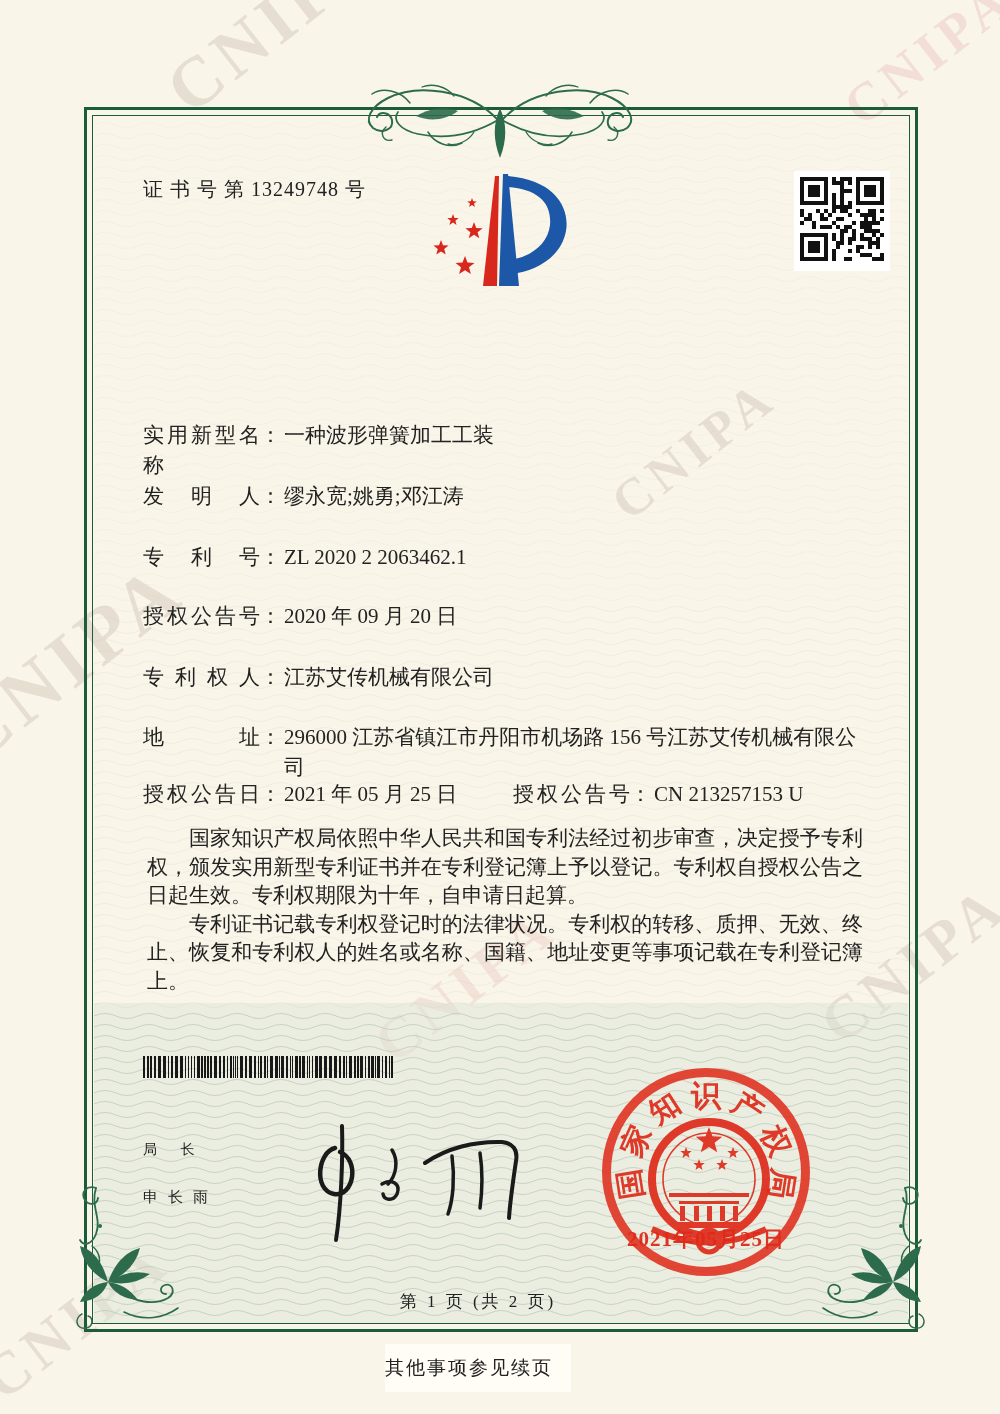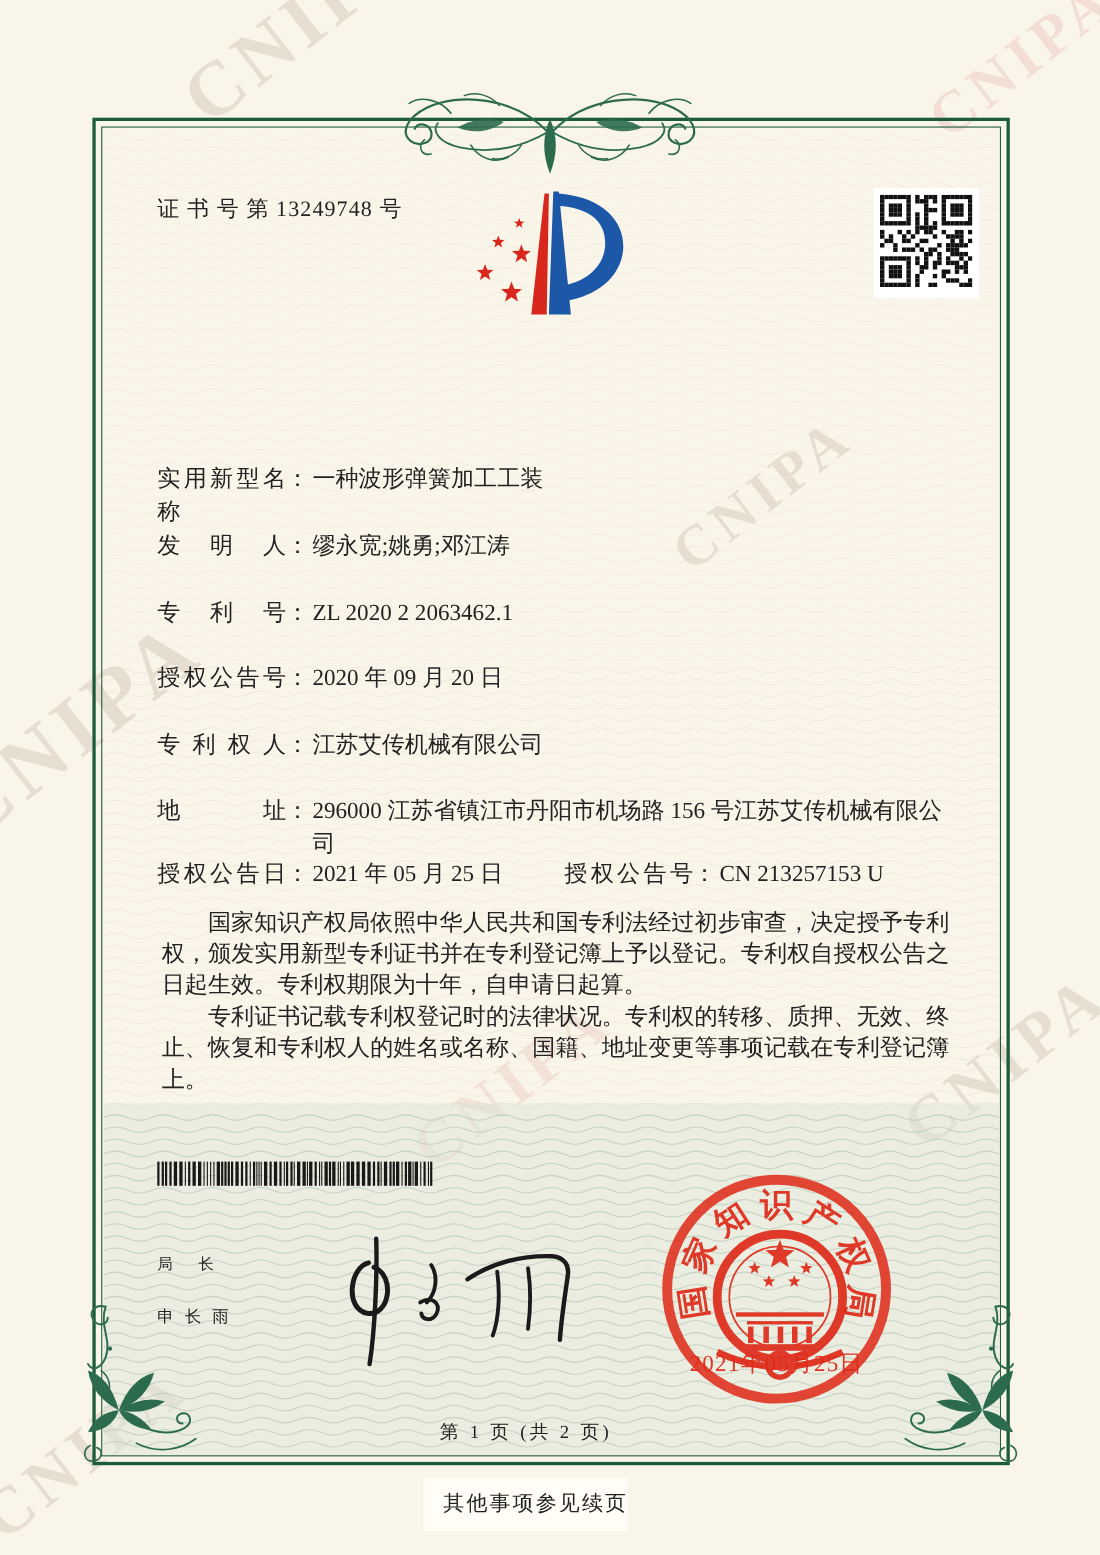--- a/index.html
+++ b/index.html
@@ -43,25 +43,25 @@
   
   .off-title{position:absolute;left:143px;top:1141px;font-size:14px;letter-spacing:10px}
   .off-name{position:absolute;left:143px;top:1188px;font-size:15px;letter-spacing:10px}
   .sig{position:absolute;left:280px;top:1108px}
   
   .seal{position:absolute;left:602px;top:1068px;width:208px;height:208px;border-radius:50%;
         border:9px solid rgba(223,40,24,.85)}
   .seal-char{position:absolute;left:50%;top:50%;font-size:30px;font-weight:700;color:var(--seal-red);opacity:.92}
   .emblem{position:absolute;left:33px;top:32px;opacity:.92}
   .seal-date{position:absolute;left:0;top:148px;width:100%;text-align:center;
-             font-size:21px;font-weight:400;color:var(--seal-red);letter-spacing:1px;opacity:.95}
+             font-size:21px;font-weight:700;color:var(--seal-red);letter-spacing:1px;opacity:.95}
   
   .page-ind{position:absolute;left:0;top:1290px;width:956px;text-align:center;font-size:17px;letter-spacing:3px}
   .note-box{position:absolute;left:385px;top:1344px;width:186px;height:48px;background:#fffdf6;
-            text-align:right;line-height:48px;font-size:19px;letter-spacing:2px}
+            text-align:left;line-height:48px;font-size:19px;letter-spacing:2px}
   .orn{position:absolute;pointer-events:none}
 </style>
 </head>
 <body>
 
 <div class="page">
 
   <span class="wm" style="left:150px;top:-18px;font-size:70px">CNIPA</span>
   <span class="wm" style="left:830px;top:22px;font-size:54px;color:rgba(230,185,180,.38)">CNIPA</span>
   <span class="wm" style="left:598px;top:420px;font-size:52px;color:rgba(190,175,158,.33)">CNIPA</span>

